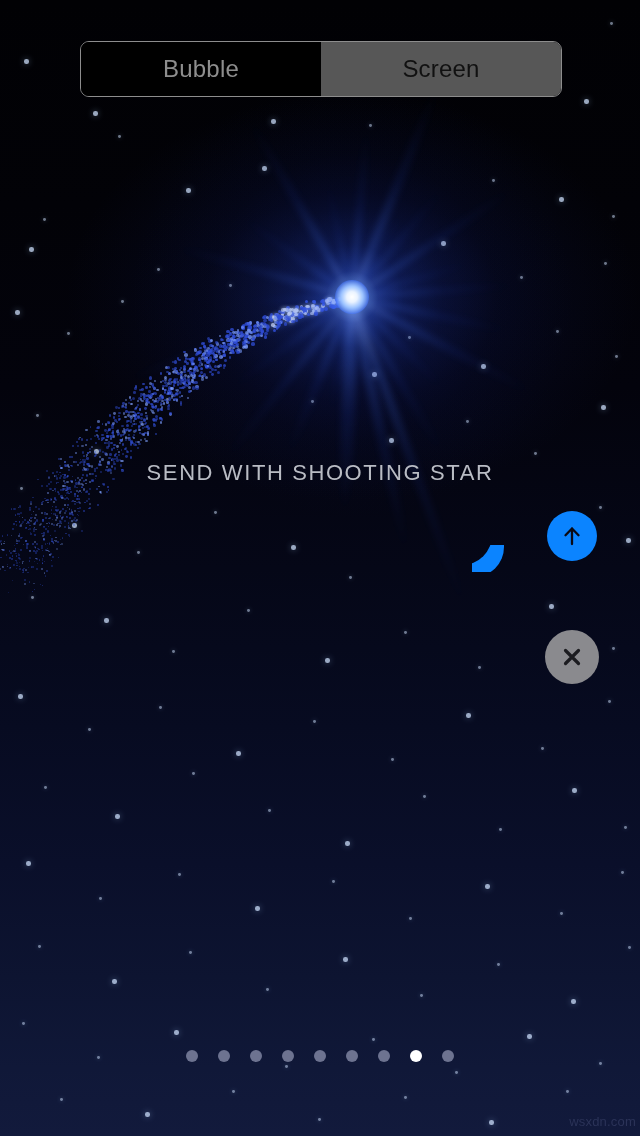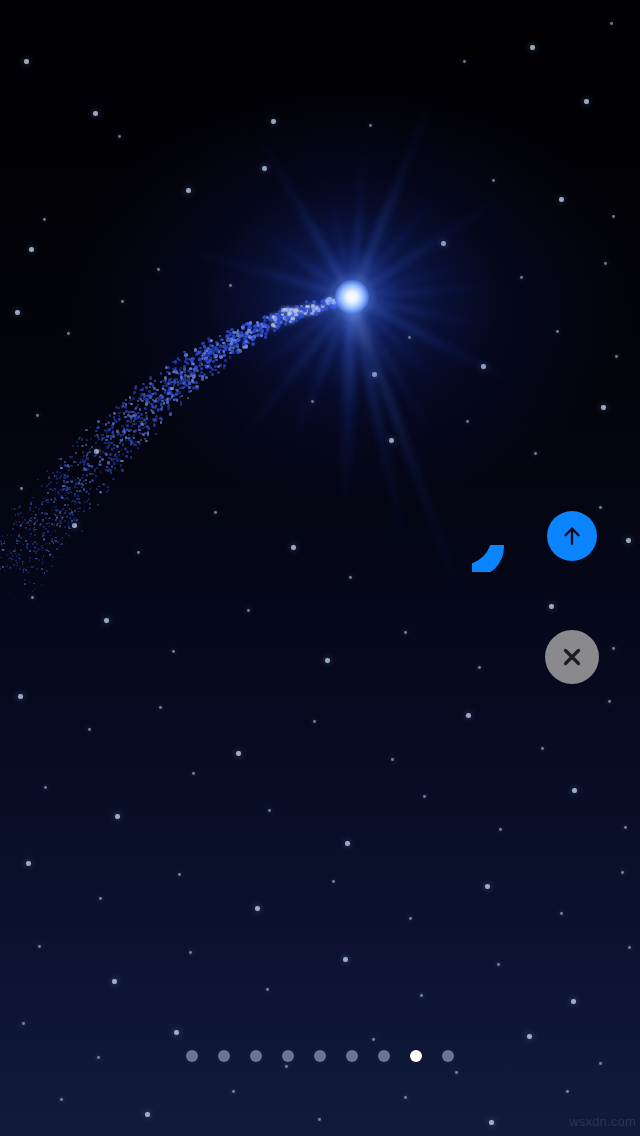--- a/index.html
+++ b/index.html
@@ -1815,21 +1815,30 @@
         <div class="p" style="left: 213.3px; top: 353.9px; width: 2.8px; height: 2.8px; background: rgb(51, 82, 224); opacity: 0.64;"></div>
         <div class="p" style="left: 34.9px; top: 552px; width: 1.9px; height: 1.9px; background: rgb(51, 82, 224); opacity: 0.42;"></div>
         <div class="p" style="left: 321.7px; top: 302.1px; width: 3.7px; height: 3.7px; background: rgb(51, 82, 224); opacity: 0.85;"></div>
         <div class="p" style="left: 183.5px; top: 373.6px; width: 3.3px; height: 3.3px; background: rgb(127, 160, 255); opacity: 0.59;"></div>
         <div class="p" style="left: 99px; top: 455.5px; width: 2.2px; height: 2.2px; background: rgb(127, 160, 255); opacity: 0.52;"></div>
       </div>
     <div class="glow-halo"></div>
     <div class="core"></div>
   </div>
 
-
+  <div class="segmented">
+    <div class="segment inactive">
+      <span>Bubble</span>
+    </div>
+    <div class="segment active">
+      <span>Screen</span>
+    </div>
+  </div>
+
+  <div class="caption">SEND WITH SHOOTING STAR</div>
 
   <div class="bubble-wrap">
     <div class="bubble-tail"></div>
   </div>
 
   <div class="circle-btn send-btn">
     <svg width="26" height="26" viewBox="0 0 26 26">
       <path d="M13 21 L13 6 M13 5.5 L6.5 12.2 M13 5.5 L19.5 12.2" stroke="#0a0a14" stroke-width="2.3" fill="none" stroke-linecap="round" stroke-linejoin="round"></path>
     </svg>
   </div>

